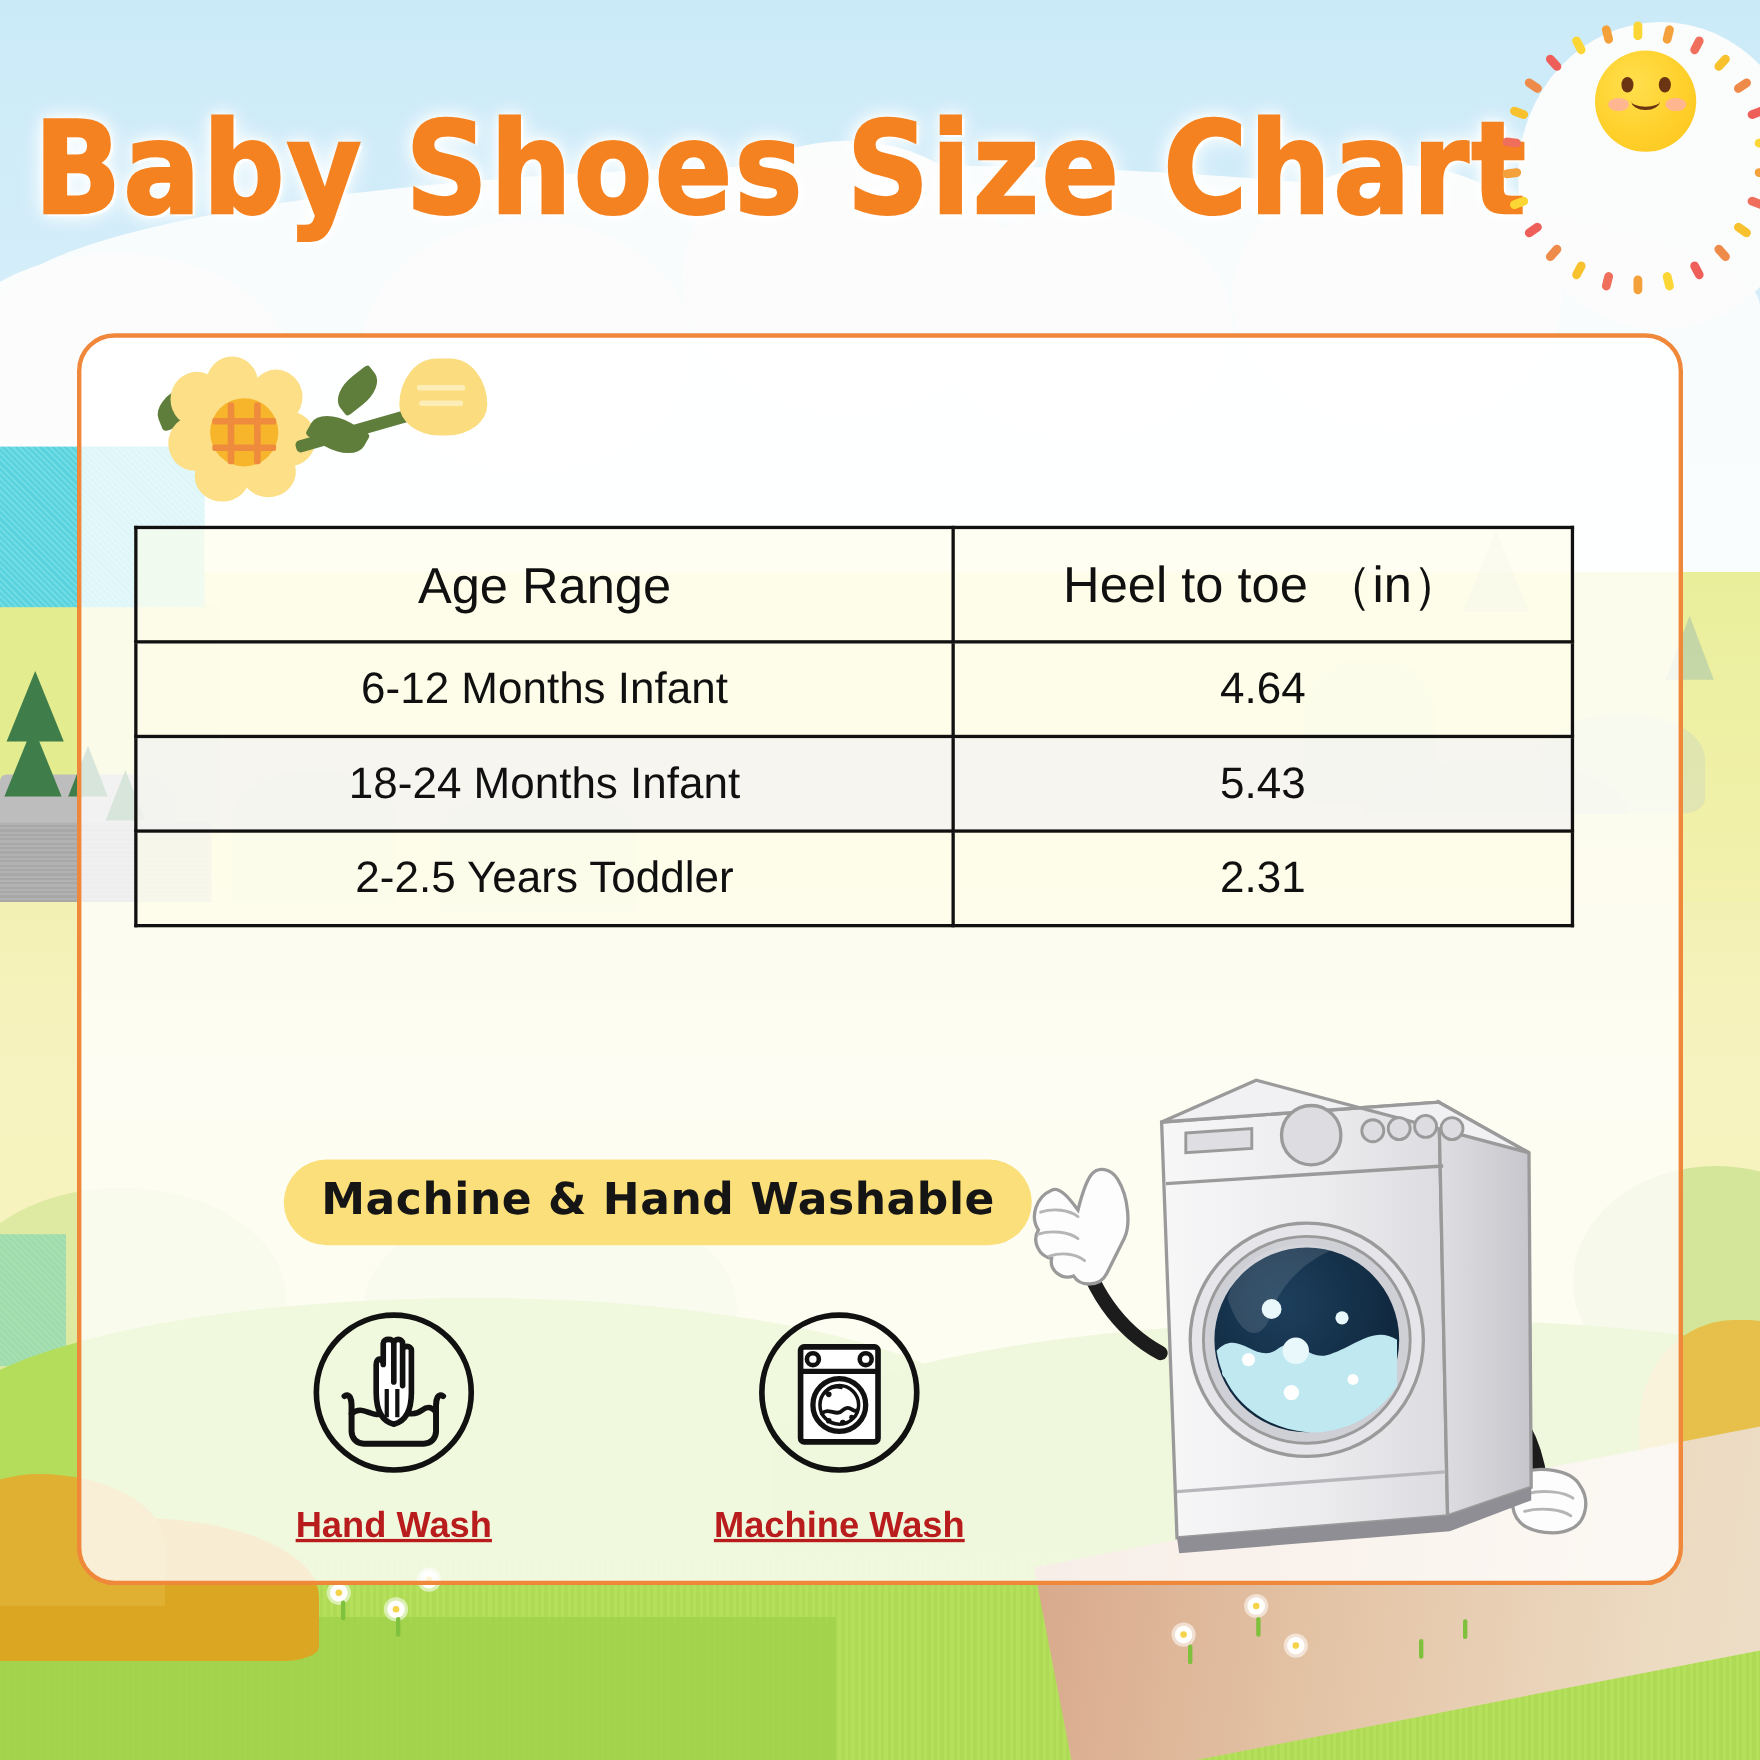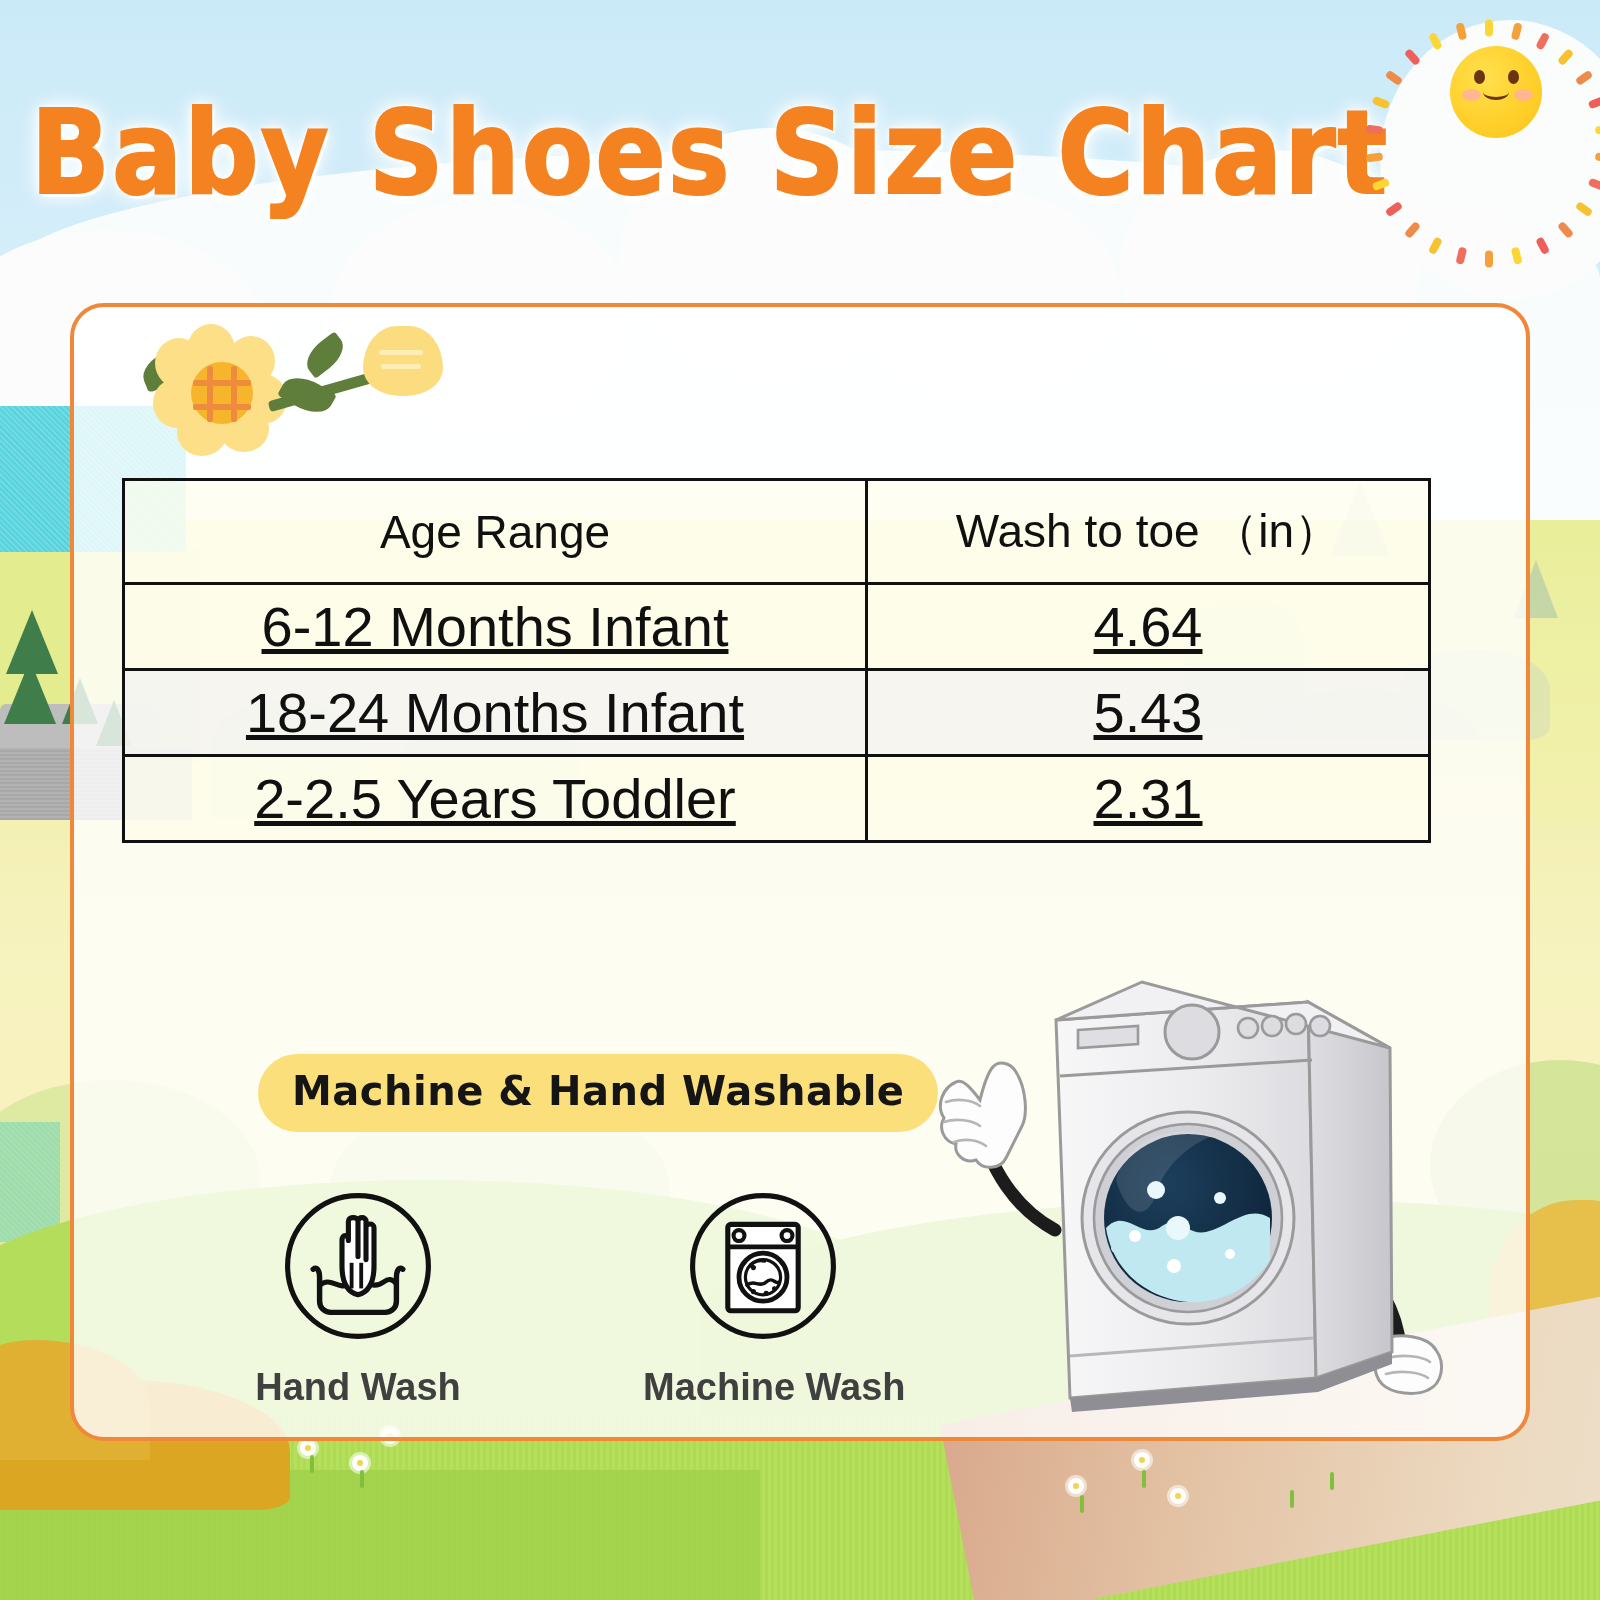--- a/index.html
+++ b/index.html
@@ -234,22 +234,21 @@
   }
   table.size-table col.c1{ width: 743px; }
   table.size-table col.c2{ width: 563px; }
   table.size-table th{
     height: 104px;
     font-size: 46px;
     font-weight: 400;
   }
   table.size-table td{
     height: 86px;
-    font-size: 56px;
-    text-decoration: underline;
+    font-size: 40px;
   }
   .tbl-row-hl td{ background: rgba(238,238,244,.55); }
 
   
   .badge{
     position:absolute; left:258px; top:1054px;
     padding: 14px 34px 18px 34px;
     background:#fbdf7a;
     border-radius: 40px;
     font-family: "DejaVu Sans", sans-serif;
@@ -259,25 +258,26 @@
     letter-spacing:.5px;
     white-space: nowrap;
   }
 
   
   .wash-item{ position:absolute; text-align:center; width:240px; }
   .wash-item.hand{ left:238px; top:1186px; }
   .wash-item.machine{ left:643px; top:1186px; }
   .wash-label{
     margin-top: 16px;
-    font-size: 38px;
+    font-size: 33px;
     font-weight: 700;
-    color:#404040;
+    color:#b91c1c;
     font-family:"Liberation Sans", sans-serif;
     white-space:nowrap;
+    text-decoration:underline;
   }
 
   
   .mascot{ position:absolute; left:930px; top:960px; width:540px; height:460px; }
 
 </style>
 </head>
 <body>
 
 <div id="stage">
@@ -407,21 +407,21 @@
   </div>
 
   <table class="size-table">
     <colgroup>
         <col class="c1">
         <col class="c2">
       </colgroup>
     <thead>
       <tr>
         <th>Age Range</th>
-        <th>Wash to toe （in）</th>
+        <th>Heel to toe （in）</th>
       </tr>
     </thead>
     <tbody>
       <tr>
         <td>6-12  Months Infant</td>
         <td>4.64</td>
       </tr>
       <tr class="tbl-row-hl">
         <td>18-24  Months Infant</td>
         <td>5.43</td>

